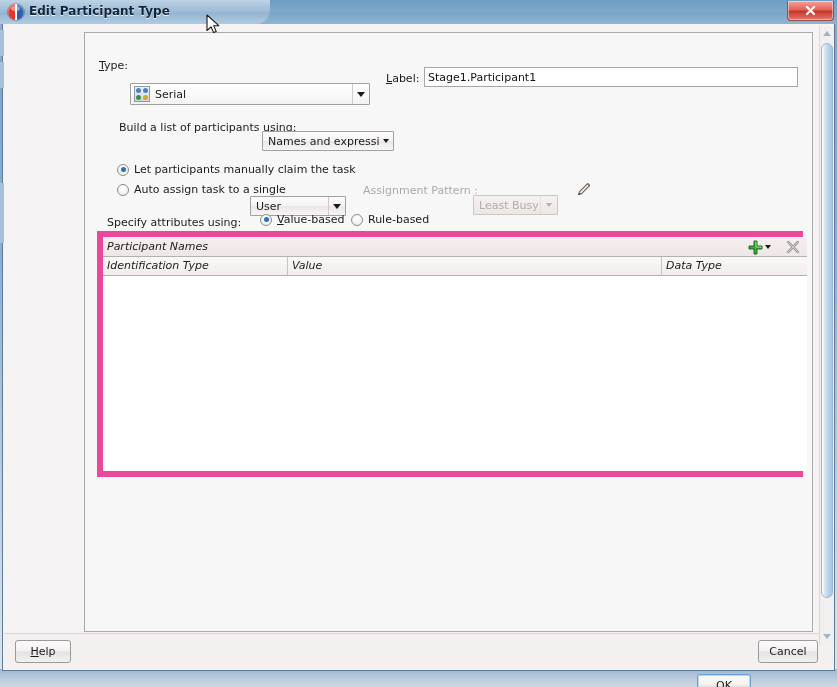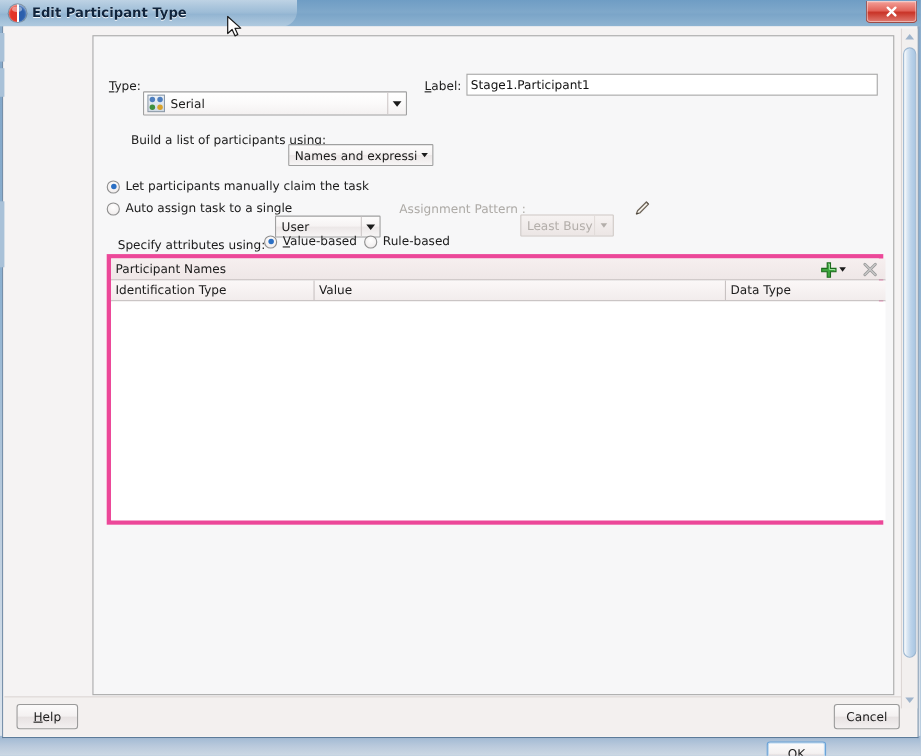--- a/index.html
+++ b/index.html
@@ -249,21 +249,21 @@
     border: 1px solid #a6a6a6;
     background: #ffffff;
     font-size: 11px;
     color: #111;
     padding: 0 0 0 3px;
     font-family: "DejaVu Sans", "Liberation Sans", sans-serif;
     line-height: 18px;
   }
 
   
-  .radio-row { position: absolute; display: flex; align-items: center; cursor: pointer; }
+  .radio-row { position: absolute; display: flex; align-items: center; cursor: pointer; margin-left: 20px; }
   .radio {
     width: 12px; height: 12px;
     border-radius: 50%;
     border: 1px solid #8e8e8e;
     background: radial-gradient(circle at 50% 35%, #ffffff 0%, #f2efef 70%, #e3dede 100%);
     box-sizing: border-box;
     position: relative;
     flex: 0 0 auto;
     margin-right: 5px;
   }
@@ -284,22 +284,23 @@
     cursor: pointer;
   }
 
   
   #table-panel {
     position: absolute;
     left: 12px; top: 198px;
     width: 706px;
     height: 246px;
     box-sizing: border-box;
-    border: 4px solid #ec4899;
+    border: 6px solid #ec4899;
     background: #ffffff;
+    font-style: italic;
   }
   #table-toolbar {
     position: absolute;
     left: 0; top: 0;
     width: 704px;
     height: 20px;
     background: linear-gradient(180deg, #f6efef 0%, #efe7e7 100%);
     border-bottom: 1px solid #b6afaf;
     box-sizing: border-box;
   }
@@ -463,21 +464,21 @@
       </svg>
     </div>
   </div>
 
   <div id="dialog-body">
     <div id="dialog-inner">
 
 
       <div id="content">
 
-        <div class="lbl" style="left:14px; top:39px;"><u>T</u>ype:</div>
+        <div class="lbl" style="left:14px; top:26px;"><u>T</u>ype:</div>
         <div class="combo white" style="left:45px; top:34px; width:240px; height:22px;">
           <div class="type-icon">
             <i class="ti-a"></i>
               <i class="ti-b"></i>
               <i class="ti-c"></i>
               <i class="ti-d"></i>
           </div>
           <div class="combo-text">Serial</div>
           <div class="combo-arrow-box">
             <div class="arrow-down"></div>

